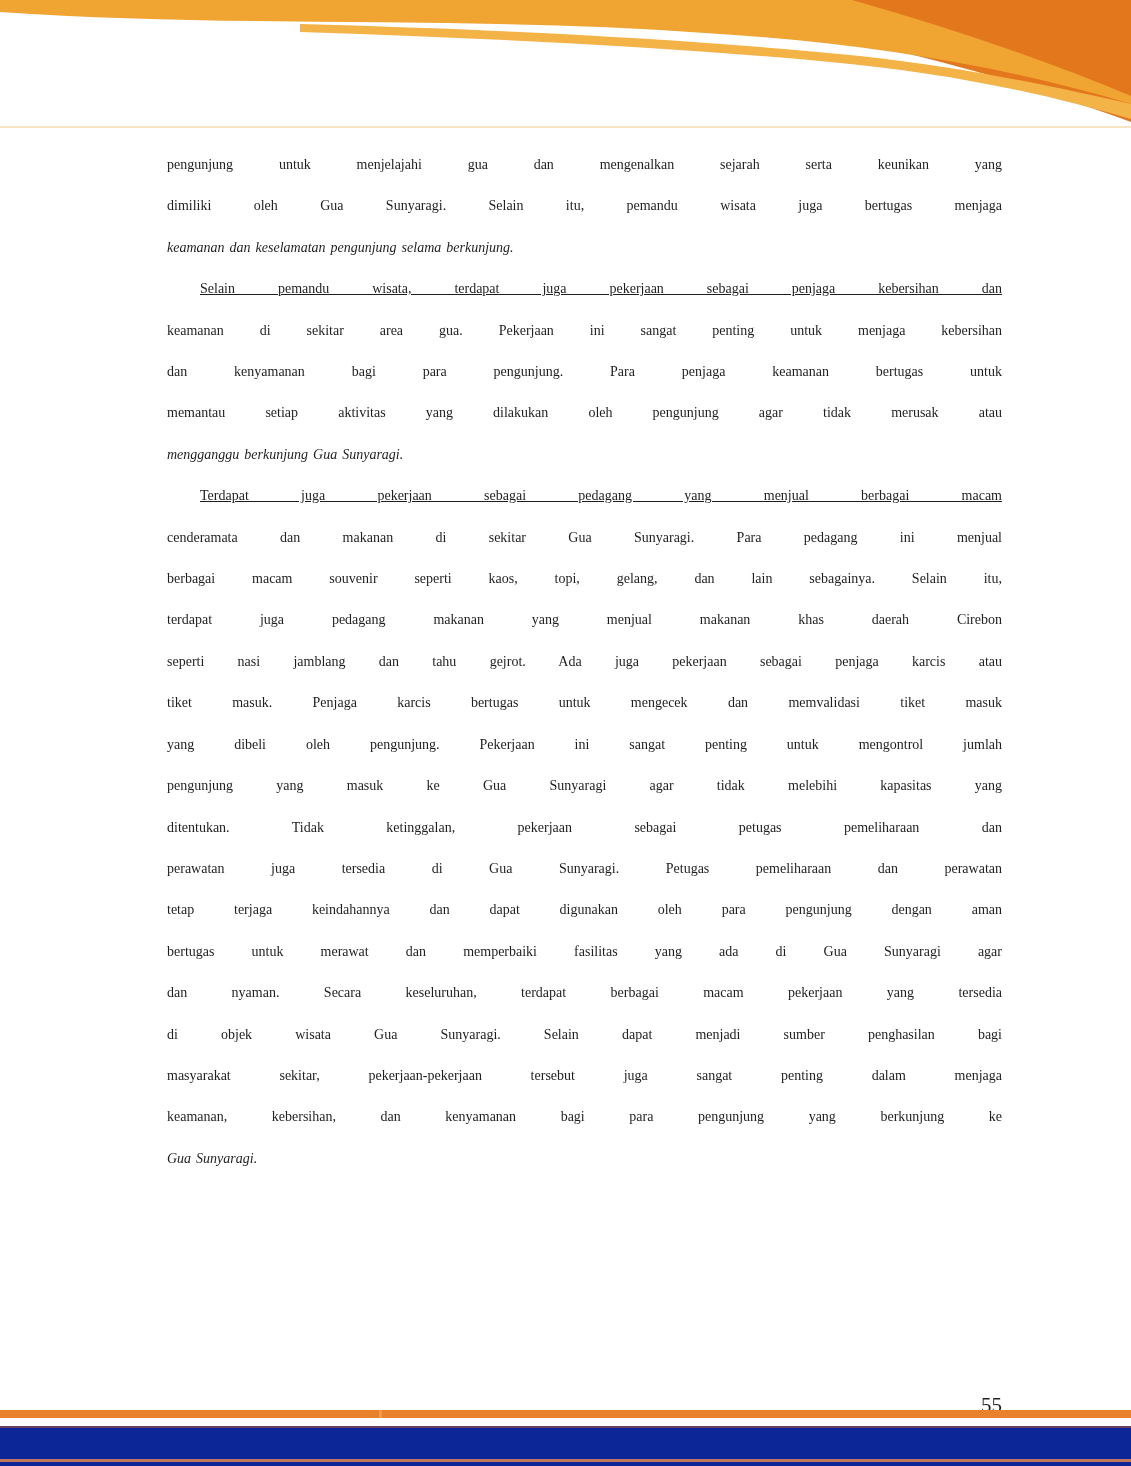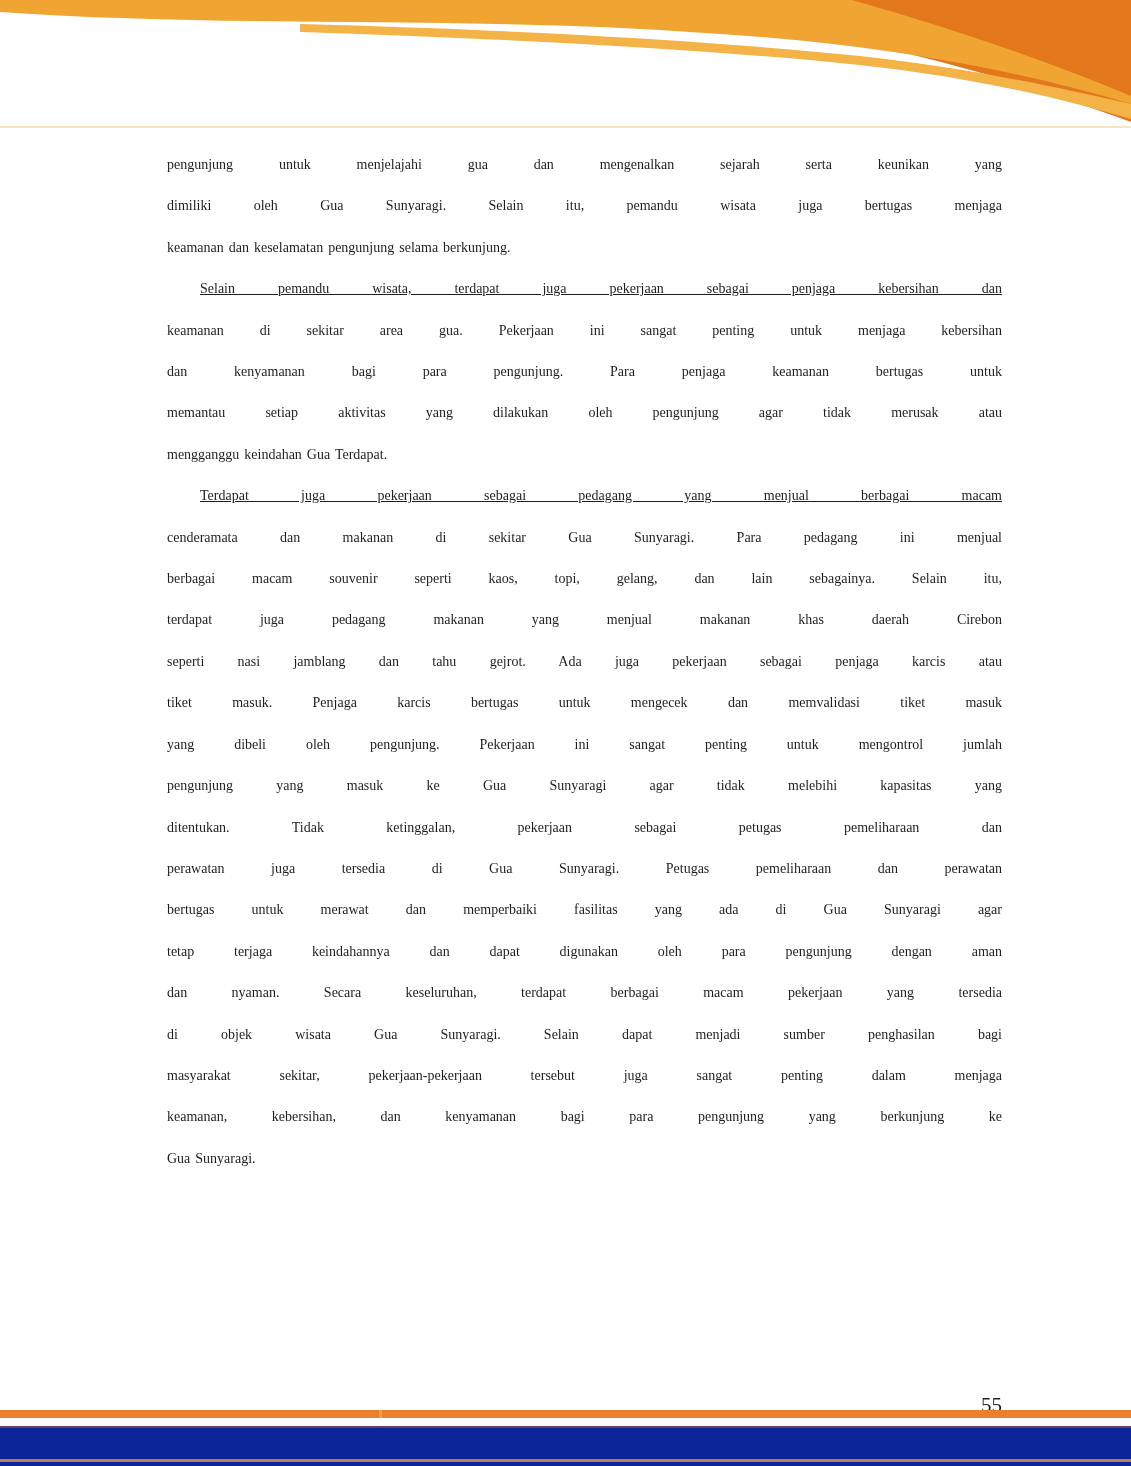--- a/index.html
+++ b/index.html
@@ -45,21 +45,21 @@
     width: 835px;
     font-size: 14px;
     line-height: 41.4px;
     word-spacing: 1.5px;
   }
   .line {
     text-align: justify;
     text-align-last: justify;
     white-space: normal;
   }
-  .line.last { text-align-last: left; }
+  .line.last { text-align-last: left; font-style: italic; }
   .line.indent { text-indent: 33px; text-decoration: underline; }
   .page-number {
     position: absolute;
     top: 1392px;
     right: 129px;
     font-size: 21px;
     line-height: 26px;
   }
   .footer-orange-bar {
     position: absolute;
@@ -105,35 +105,35 @@
       <div>
         <div class="line">pengunjung untuk menjelajahi gua dan mengenalkan sejarah serta keunikan yang</div>
         <div class="line">dimiliki oleh Gua Sunyaragi. Selain itu, pemandu wisata juga bertugas menjaga</div>
         <div class="line last">keamanan dan keselamatan pengunjung selama berkunjung.</div>
       </div>
       <div>
         <div class="line indent">Selain pemandu wisata, terdapat juga pekerjaan sebagai penjaga kebersihan dan</div>
         <div class="line">keamanan di sekitar area gua. Pekerjaan ini sangat penting untuk menjaga kebersihan</div>
         <div class="line">dan kenyamanan bagi para pengunjung. Para penjaga keamanan bertugas untuk</div>
         <div class="line">memantau setiap aktivitas yang dilakukan oleh pengunjung agar tidak merusak atau</div>
-        <div class="line last">mengganggu keindahan Gua Terdapat.</div>
+        <div class="line last">mengganggu berkunjung Gua Sunyaragi.</div>
       </div>
       <div>
         <div class="line indent">Terdapat juga pekerjaan sebagai pedagang yang menjual berbagai macam</div>
         <div class="line">cenderamata dan makanan di sekitar Gua Sunyaragi. Para pedagang ini menjual</div>
         <div class="line">berbagai macam souvenir seperti kaos, topi, gelang, dan lain sebagainya. Selain itu,</div>
         <div class="line">terdapat juga pedagang makanan yang menjual makanan khas daerah Cirebon</div>
         <div class="line">seperti nasi jamblang dan tahu gejrot. Ada juga pekerjaan sebagai penjaga karcis atau</div>
         <div class="line">tiket masuk. Penjaga karcis bertugas untuk mengecek dan memvalidasi tiket masuk</div>
         <div class="line">yang dibeli oleh pengunjung. Pekerjaan ini sangat penting untuk mengontrol jumlah</div>
         <div class="line">pengunjung yang masuk ke Gua Sunyaragi agar tidak melebihi kapasitas yang</div>
         <div class="line">ditentukan. Tidak ketinggalan, pekerjaan sebagai petugas pemeliharaan dan</div>
         <div class="line">perawatan juga tersedia di Gua Sunyaragi. Petugas pemeliharaan dan perawatan</div>
+        <div class="line">tetap terjaga keindahannya dan dapat digunakan oleh para pengunjung dengan aman</div>
         <div class="line">bertugas untuk merawat dan memperbaiki fasilitas yang ada di Gua Sunyaragi agar</div>
-        <div class="line">tetap terjaga keindahannya dan dapat digunakan oleh para pengunjung dengan aman</div>
         <div class="line">dan nyaman. Secara keseluruhan, terdapat berbagai macam pekerjaan yang tersedia</div>
         <div class="line">di objek wisata Gua Sunyaragi. Selain dapat menjadi sumber penghasilan bagi</div>
         <div class="line">masyarakat sekitar, pekerjaan-pekerjaan tersebut juga sangat penting dalam menjaga</div>
         <div class="line">keamanan, kebersihan, dan kenyamanan bagi para pengunjung yang berkunjung ke</div>
         <div class="line last">Gua Sunyaragi.</div>
       </div>
     </main>
 
   <div class="page-number">55</div>
 

